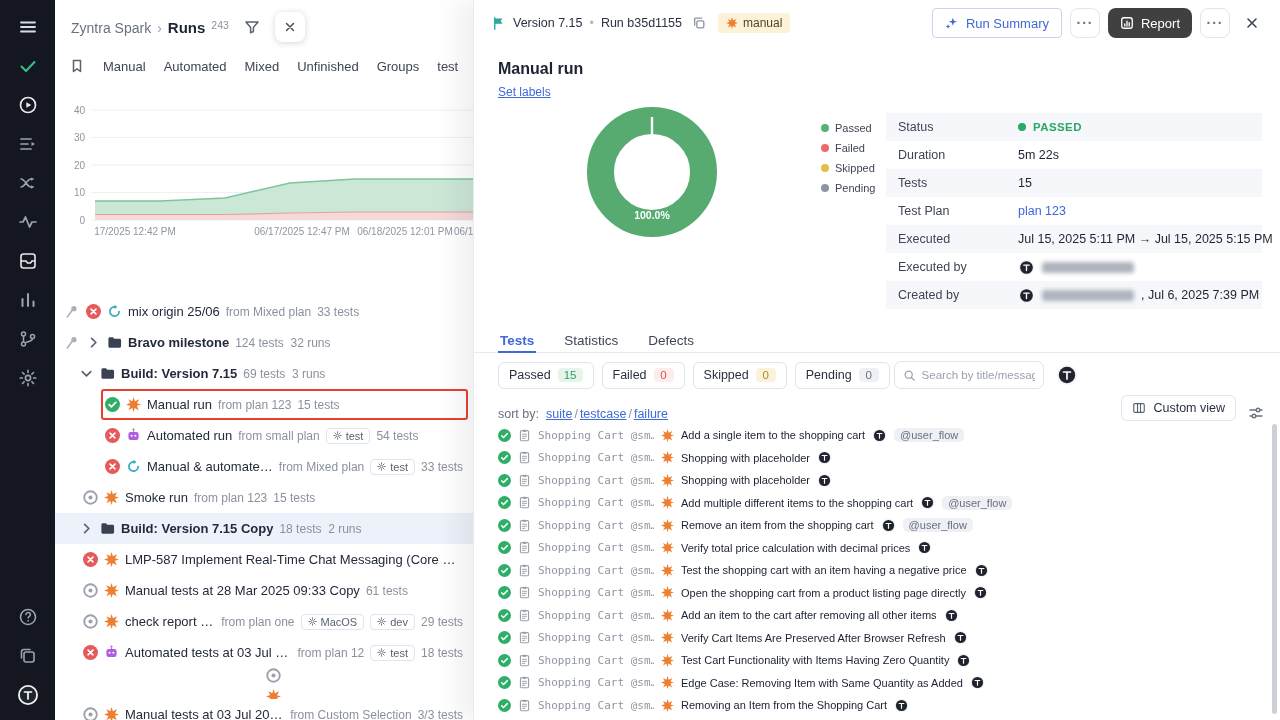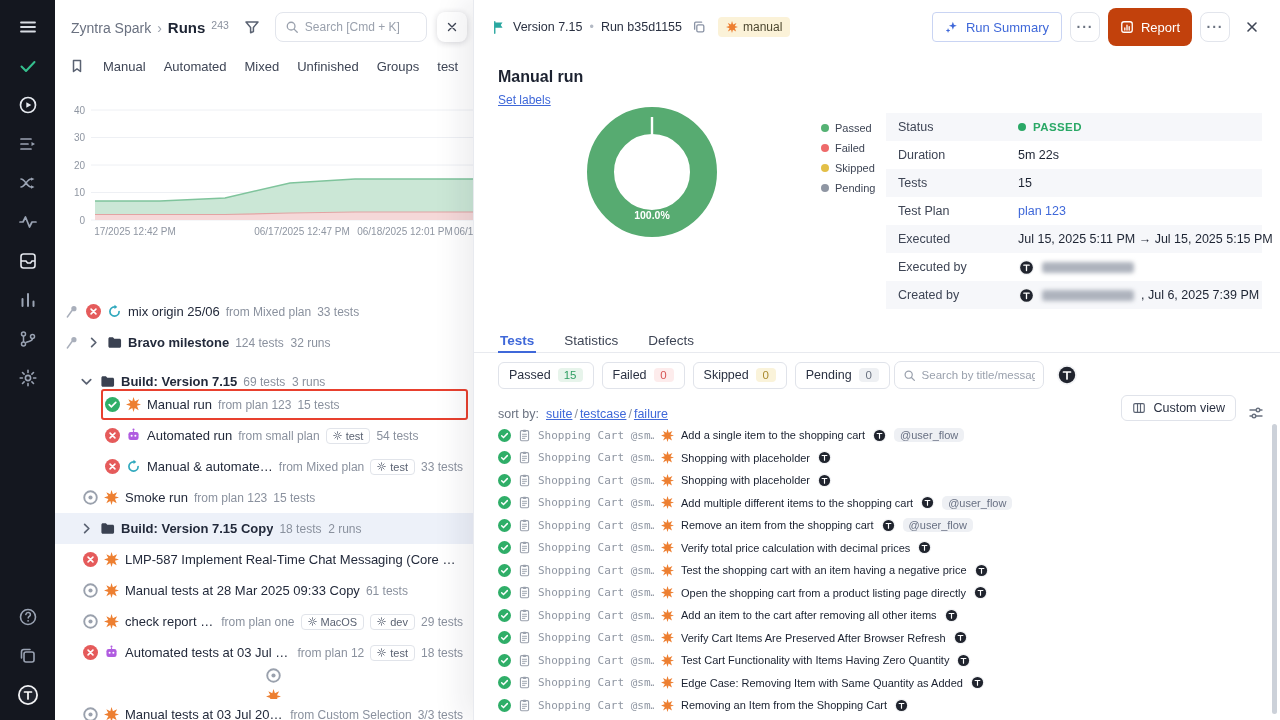--- a/index.html
+++ b/index.html
@@ -56,21 +56,21 @@
 .detail-panel{position:absolute;top:0;bottom:0;left:473px;right:0;background:#fff;z-index:20;border-left:1px solid #e8eaef;box-shadow:-12px 0 28px rgba(22,28,45,.08)}
 .dp-head{display:flex;align-items:center;padding:8px 14px 8px 17px;gap:8px}
 .dp-crumb{display:flex;align-items:center;gap:7px;font-size:12.5px;color:#2a3142;white-space:nowrap}
 .dp-version{cursor:pointer}
 .dot{color:#b3b9c4}
 .badge-manual{display:inline-flex;align-items:center;gap:5px;background:#fbf2d8;border-radius:4px;padding:3px 8px;font-size:12px;color:#4c4730;margin-left:2px}
 .dp-actions{margin-left:auto;display:flex;align-items:center;gap:8px}
 .btn-outline-blue{display:inline-flex;align-items:center;gap:7px;height:30px;padding:0 12px;border:1px solid #c9d4f3;border-radius:4px;background:#fff;color:#3f68d9;font-size:13px;font-weight:500;cursor:pointer}
 .btn-more{position:relative;width:30px;height:30px;border:1px solid #e2e5ec;border-radius:8px;background:#fff;color:#6a7280;cursor:pointer;font-size:14px;font-weight:700}
 .btn-more::before{content:"\00B7\00B7\00B7";letter-spacing:1px}
-.btn-report{display:inline-flex;align-items:center;gap:7px;height:38px;padding:0 12px;border:none;border-radius:8px;background:#c2410c;color:#fff;font-size:13px;font-weight:500;cursor:pointer}
+.btn-report{display:inline-flex;align-items:center;gap:7px;height:30px;padding:0 12px;border:none;border-radius:8px;background:#404040;color:#fff;font-size:13px;font-weight:500;cursor:pointer}
 .dp-close{border:none;background:none;width:28px;height:28px;display:flex;align-items:center;justify-content:center;cursor:pointer}
 .dp-title{font-size:16px;font-weight:700;margin:14px 0 6px 24px;color:#1c2230}
 .set-labels{margin-left:24px;font-size:12px;color:#3f68d9;text-decoration:underline;cursor:pointer;display:inline-block}
 .overview{position:absolute;left:0;top:100px;right:0;height:220px}
 .donut{position:absolute;left:113px;top:7px}
 .donut-pct{fill:#fff;font-size:10.5px;font-weight:bold;font-family:"Liberation Sans",sans-serif}
 .legend{position:absolute;left:347px;top:22px;display:flex;flex-direction:column;gap:8px}
 .legend-item{display:flex;align-items:center;gap:6px;font-size:11px;color:#3e4555}
 .legend-dot{width:8px;height:8px;border-radius:50%;flex:none}
 .details{position:absolute;left:412px;right:18px;top:13px}
@@ -211,29 +211,20 @@
         <span class="crumb-page">Runs</span>
         <span class="crumb-count">243</span>
       </div>
       <button class="icon-btn">
           <span class="icon s16" id="funnel-slot">
             <svg viewBox="0 0 16 16">
               <path d="M2 3h12l-4.6 5.4v4.2l-2.8 1.2V8.4z" fill="none" stroke="#5a6272" stroke-width="1.5" stroke-linejoin="round"></path>
             </svg>
           </span>
         </button>
-      <div class="search-box">
-        <span class="icon s14" id="search-slot1">
-            <svg viewBox="0 0 16 16">
-              <circle cx="7" cy="7" r="4.4" fill="none" stroke="#9aa1ad" stroke-width="1.5"></circle>
-              <path d="M10.4 10.4L14 14" stroke="#9aa1ad" stroke-width="1.5" stroke-linecap="round" fill="none"></path>
-            </svg>
-          </span>
-        <input placeholder="Search [Cmd + K]" style="">
-      </div>
       <button class="panel-close">
           <span class="icon s14" id="close-slot1">
             <svg viewBox="0 0 16 16">
               <path d="M4 4l8 8M12 4l-8 8" stroke="#3e4555" stroke-width="1.6" stroke-linecap="round" fill="none"></path>
             </svg>
           </span>
         </button>
     </header>
 
     <div class="rp-tabs">
@@ -314,21 +305,21 @@
             </svg>
           </span>
           <span class="icon">
             <svg viewBox="0 0 16 16">
               <path d="M1.5 4c0-.9.7-1.6 1.6-1.6h3.2l1.5 1.7h5.6c.9 0 1.6.7 1.6 1.6v6.4c0 .9-.7 1.6-1.6 1.6H3.1c-.9 0-1.6-.7-1.6-1.6z" fill="#3a4151"></path>
             </svg>
           </span>
           <span class="run-title">Bravo milestone</span>
           <span class="run-meta">124 tests  32 runs</span>
         </div>
-        <div class="run-row is-folder" style="padding-left: 24px; align-items: flex-end;">
+        <div class="run-row is-folder" style="padding-left: 24px;">
           <span class="icon">
             <svg viewBox="0 0 16 16">
               <path d="M3.5 6L8 10.5 12.5 6" fill="none" stroke="#5a6272" stroke-width="1.8" stroke-linecap="round" stroke-linejoin="round"></path>
             </svg>
           </span>
           <span class="icon">
             <svg viewBox="0 0 16 16">
               <path d="M1.5 4c0-.9.7-1.6 1.6-1.6h3.2l1.5 1.7h5.6c.9 0 1.6.7 1.6 1.6v6.4c0 .9-.7 1.6-1.6 1.6H3.1c-.9 0-1.6-.7-1.6-1.6z" fill="#3a4151"></path>
             </svg>
           </span>

